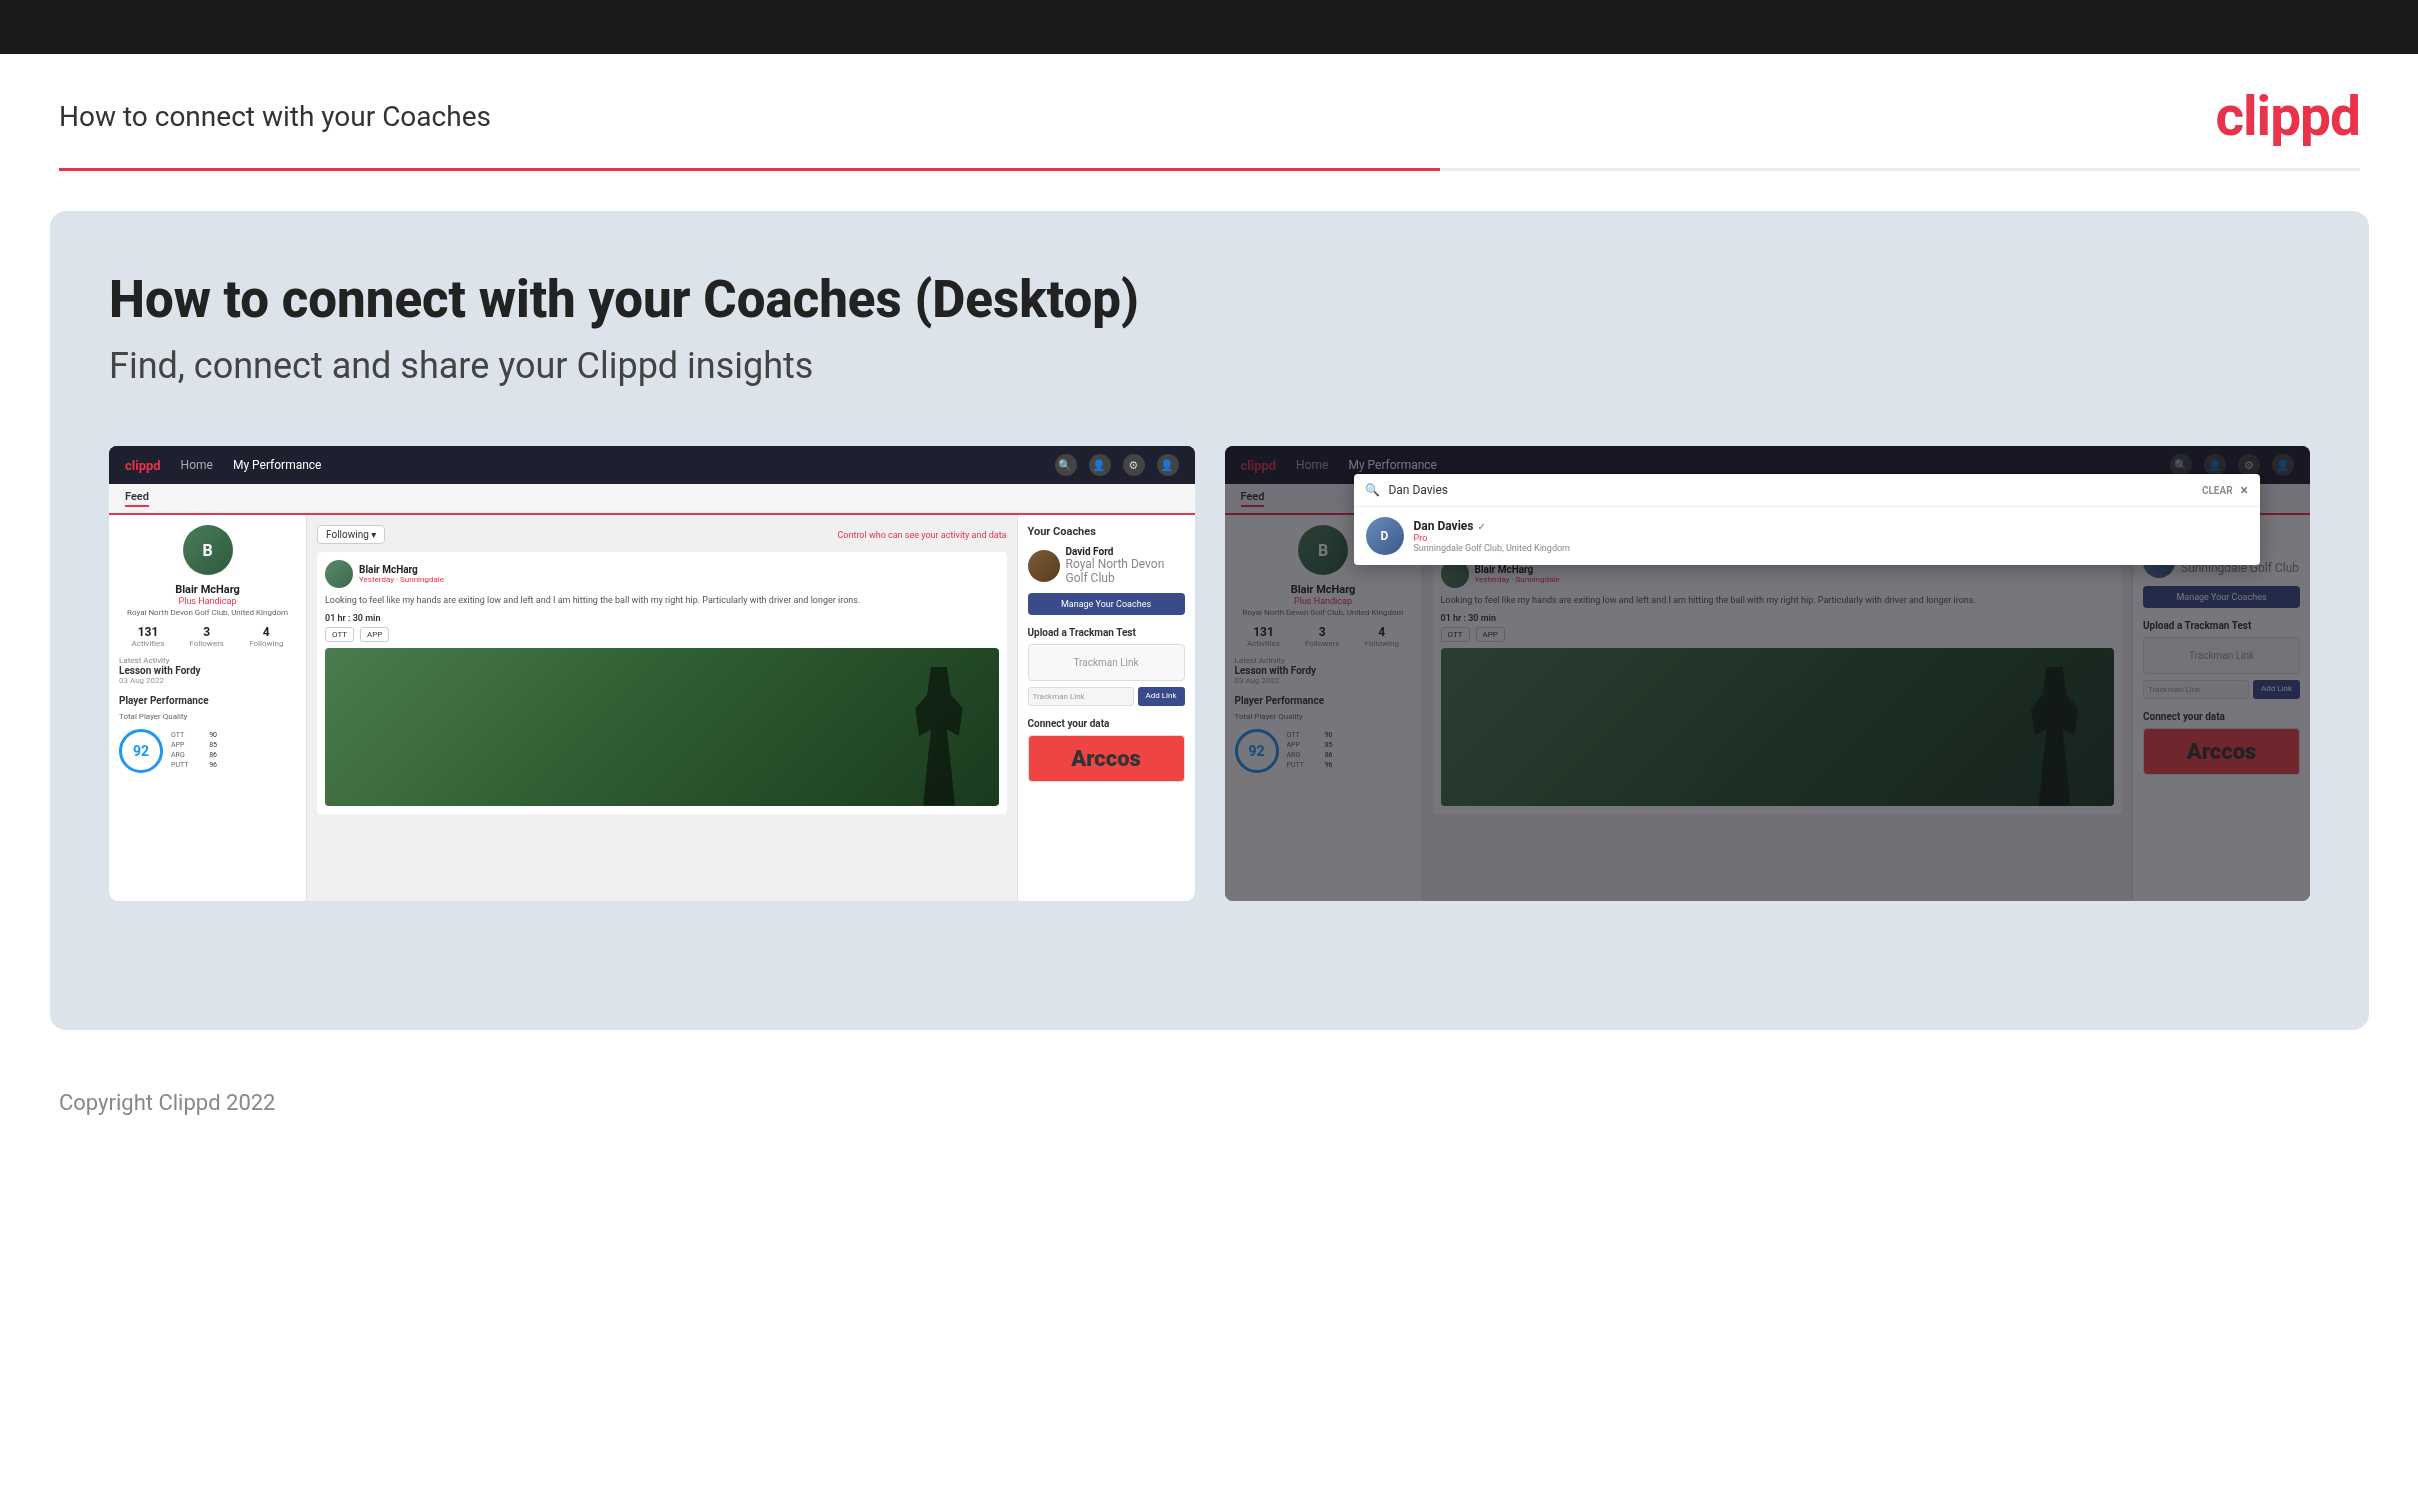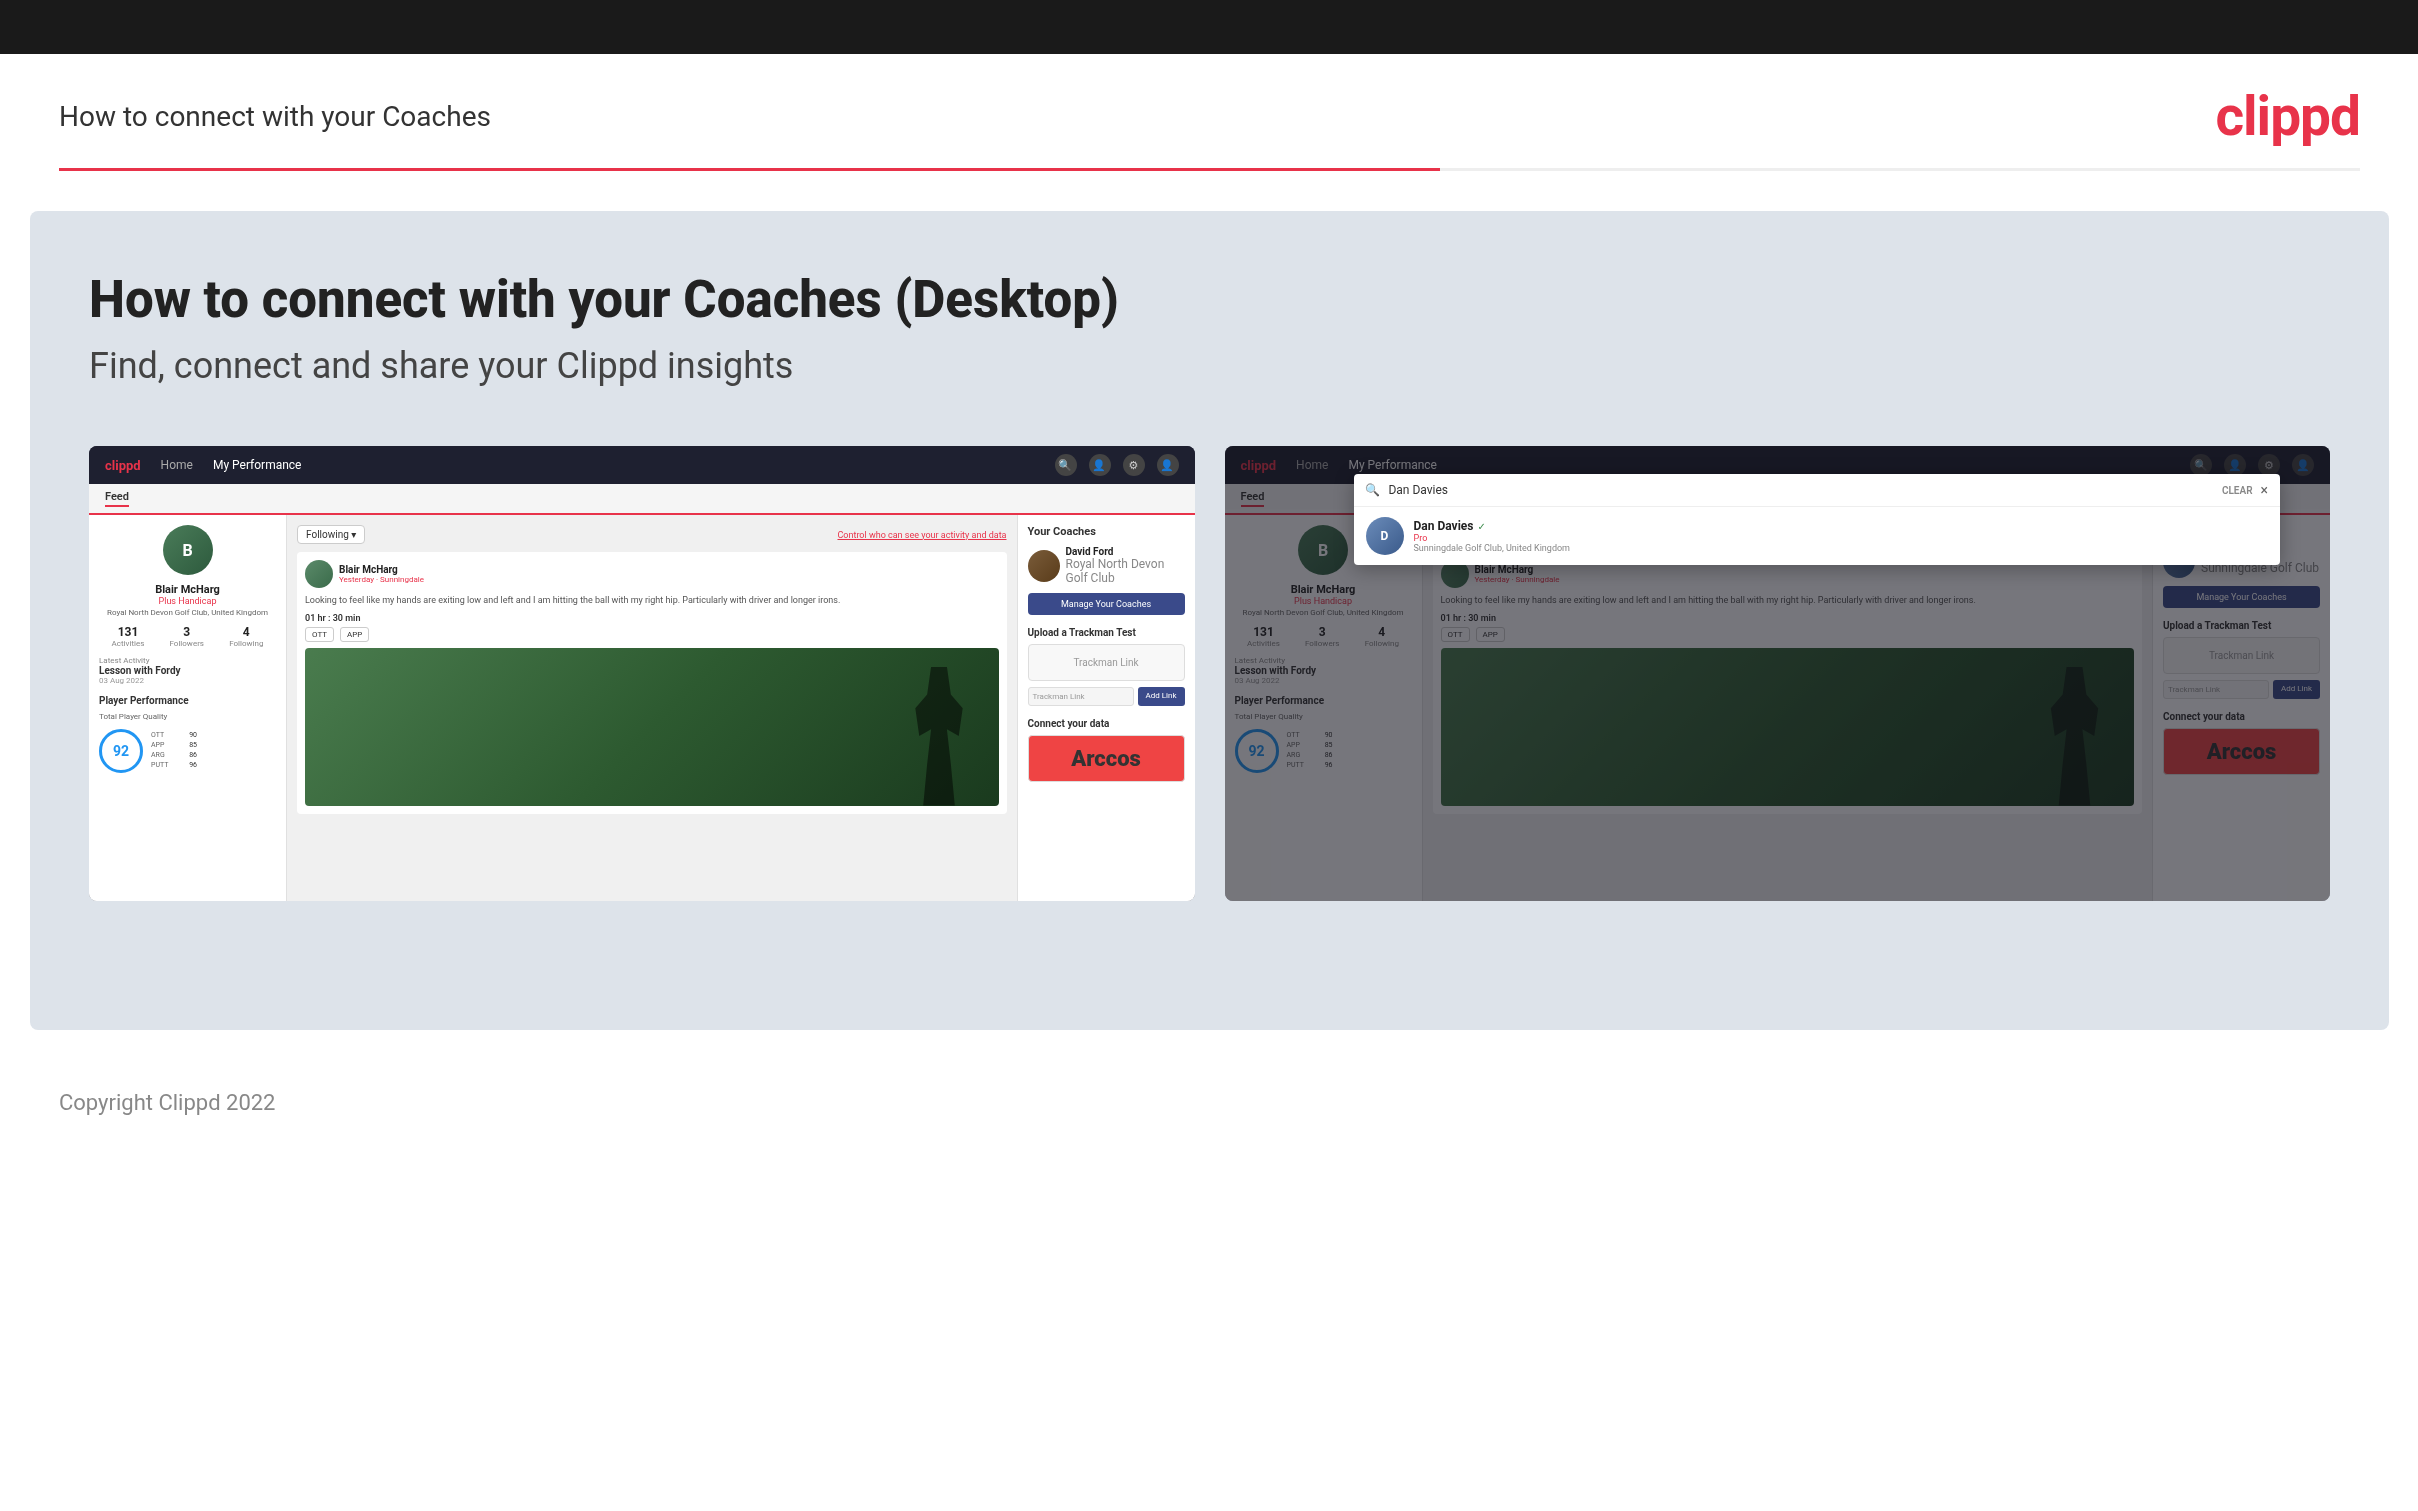--- a/index.html
+++ b/index.html
@@ -40,23 +40,23 @@
     
     .header-divider {
       height: 3px;
       background: linear-gradient(to right, #e8334a 60%, #eee 60%);
       margin: 0 59px;
     }
 
     
     .main-content {
       background: #dde3ea;
-      margin: 40px 30px;
+      margin: 40px 50px;
       padding: 59px 59px 79px 59px;
-      border-radius: 8px;
+      border-radius: 16px;
     }
 
     .main-title {
       font-size: 51px;
       font-weight: 800;
       color: #222;
       margin-bottom: 16px;
     }
     .main-subtitle {
       font-size: 36px;
@@ -309,21 +309,20 @@
       background: #fff;
       border: 1px solid #ccc;
       border-radius: 4px;
       padding: 3px 8px;
       font-size: 10px;
       color: #333;
     }
     .mock-control-link {
       font-size: 9px;
       color: #e8334a;
-      text-decoration: underline;
     }
 
     .mock-post {
       background: #fff;
       border-radius: 4px;
       padding: 8px;
       margin-bottom: 8px;
     }
     .mock-post-header {
       display: flex;

